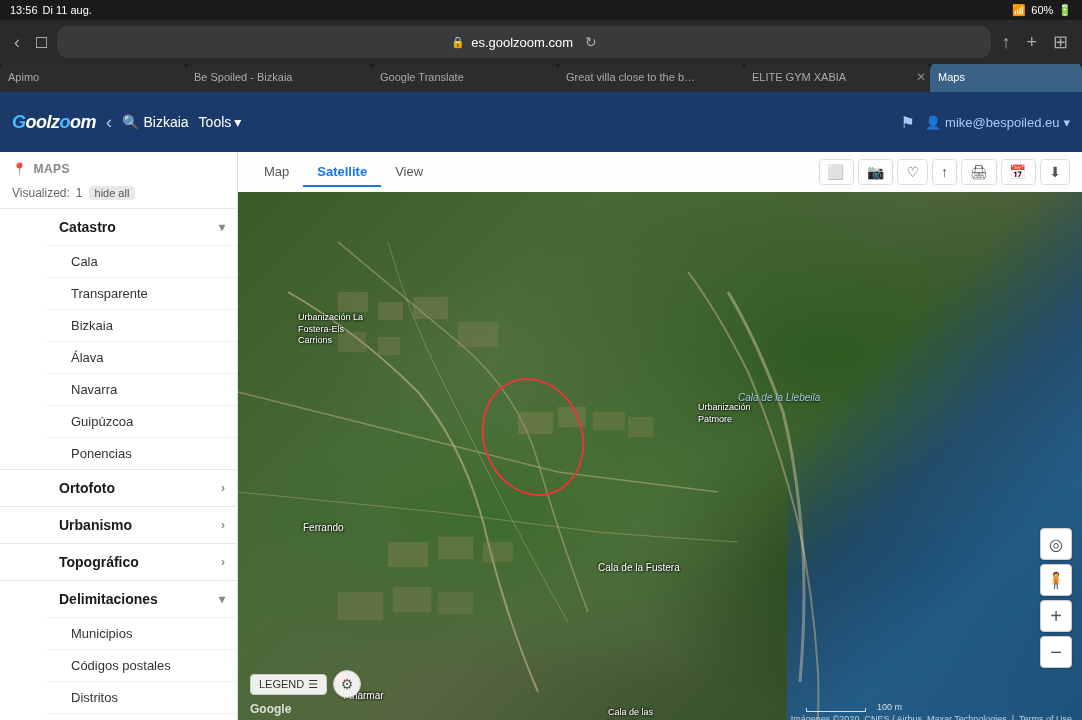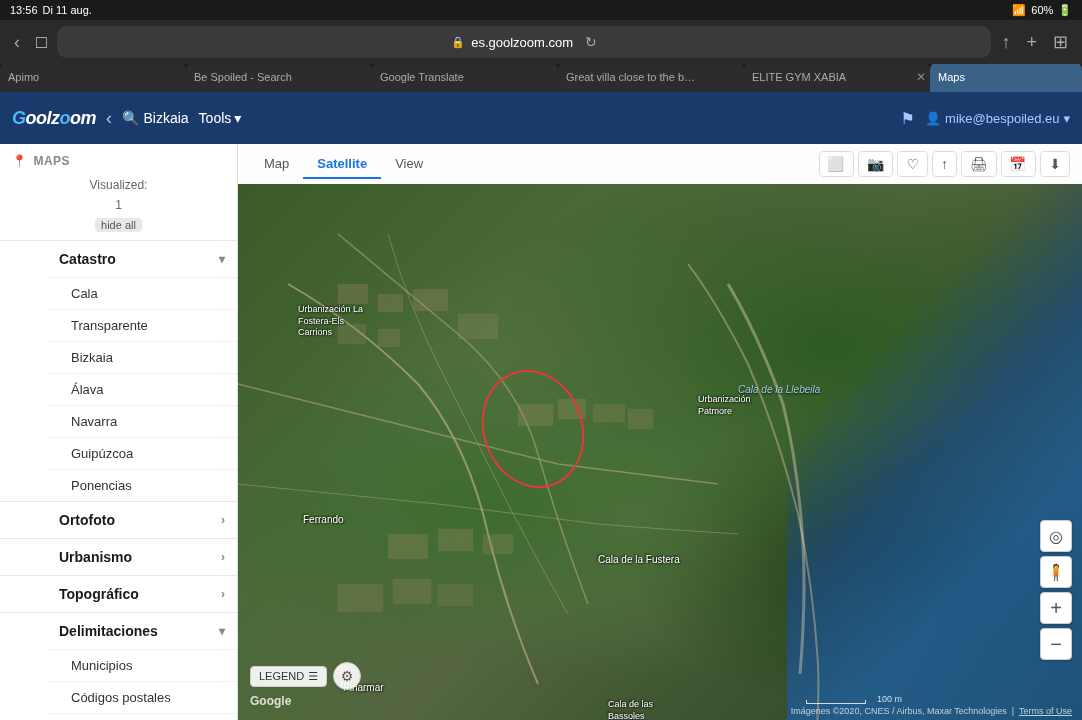--- a/index.html
+++ b/index.html
@@ -104,21 +104,21 @@
       color: #888;
     }
     .browser-tab-maps {
       flex: 0.8;
       max-width: 160px;
     }
 
     
     .app-header {
       background: #1a3a6b;
-      height: 52px;
+      height: 60px;
       display: flex;
       align-items: center;
       padding: 0 12px;
       gap: 10px;
     }
     .app-logo {
       color: #fff;
       font-size: 18px;
       font-weight: 700;
       letter-spacing: -0.5px;
@@ -196,21 +196,20 @@
       text-transform: uppercase;
       letter-spacing: 0.5px;
     }
     .sidebar-visualized {
       display: flex;
       align-items: center;
       gap: 6px;
       padding: 4px 12px 8px;
       font-size: 12px;
       color: #666;
-      flex-direction: column;
     }
     .sidebar-hide-btn {
       background: #e8e8e8;
       border: none;
       border-radius: 4px;
       padding: 1px 6px;
       font-size: 11px;
       color: #555;
       cursor: pointer;
     }
@@ -471,21 +470,21 @@
   <button class="safari-action-btn">↑</button>
   <button class="safari-action-btn">+</button>
   <button class="safari-action-btn">⊞</button>
 </div>
 
 <div class="browser-tabs">
   <div class="browser-tab">
     <span>Apimo</span>
   </div>
   <div class="browser-tab">
-    <span>Be Spoiled - Search</span>
+    <span>Be Spoiled - Bizkaia</span>
   </div>
   <div class="browser-tab">
     <span>Google Translate</span>
   </div>
   <div class="browser-tab">
     <span style="overflow:hidden;text-overflow:ellipsis;display:block;max-width:130px;">Great villa close to the beach...</span>
   </div>
   <div class="browser-tab">
     <span style="overflow:hidden;text-overflow:ellipsis;display:block;max-width:100px;">ELITE GYM XABIA</span>
     <span class="tab-close">✕</span>

